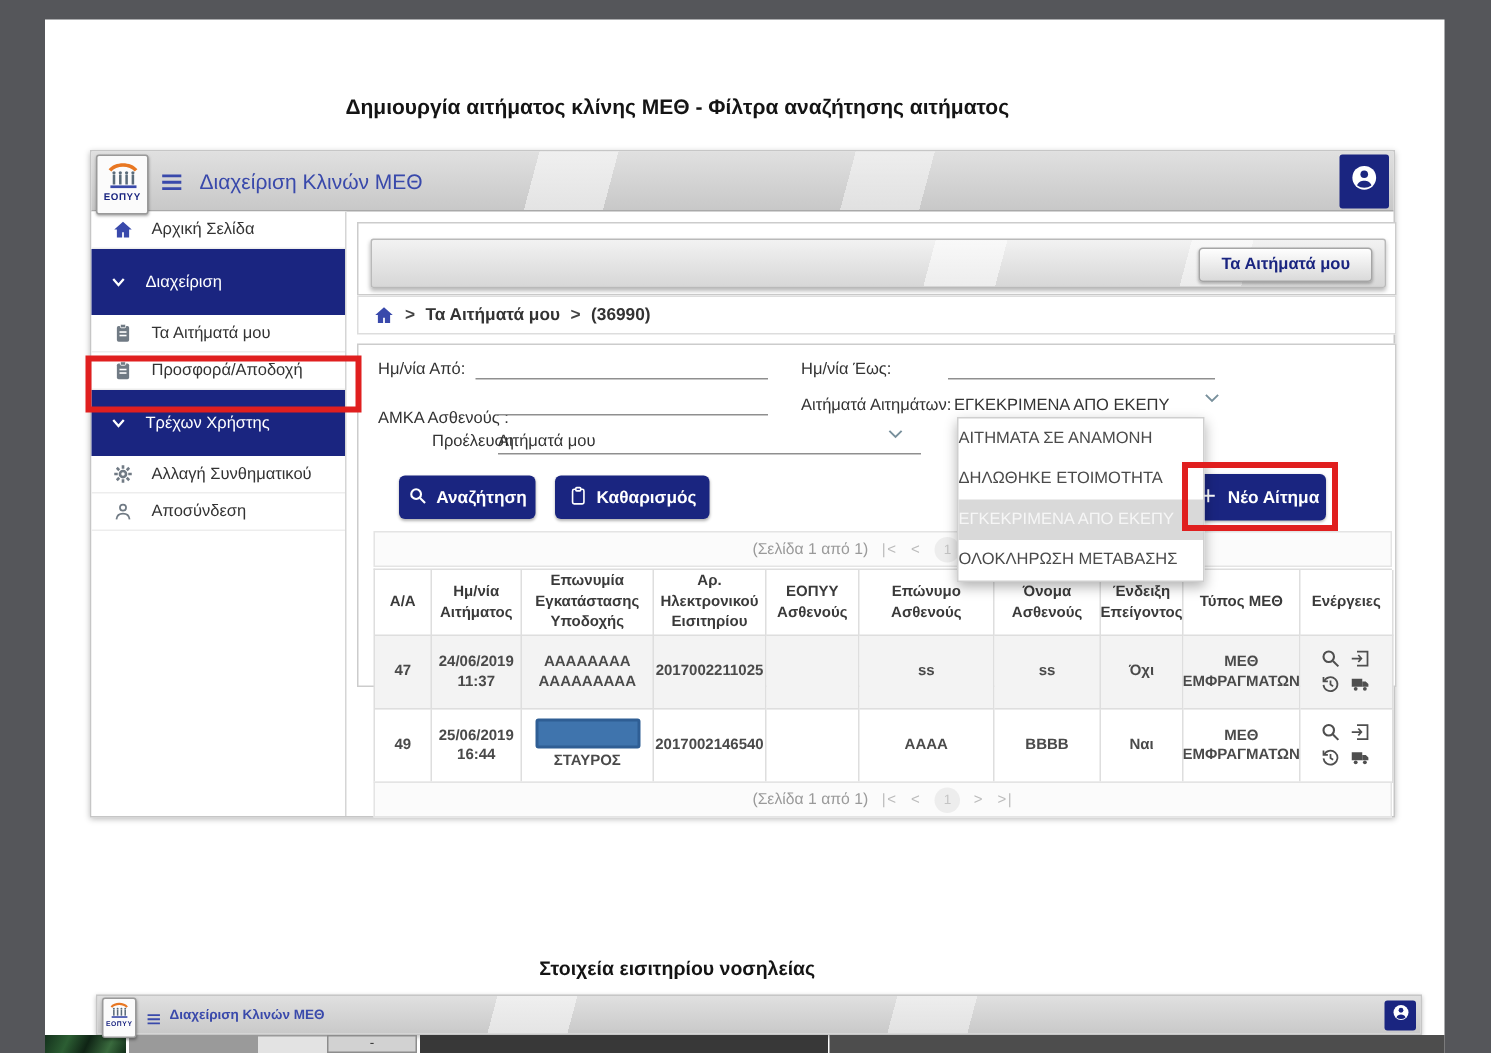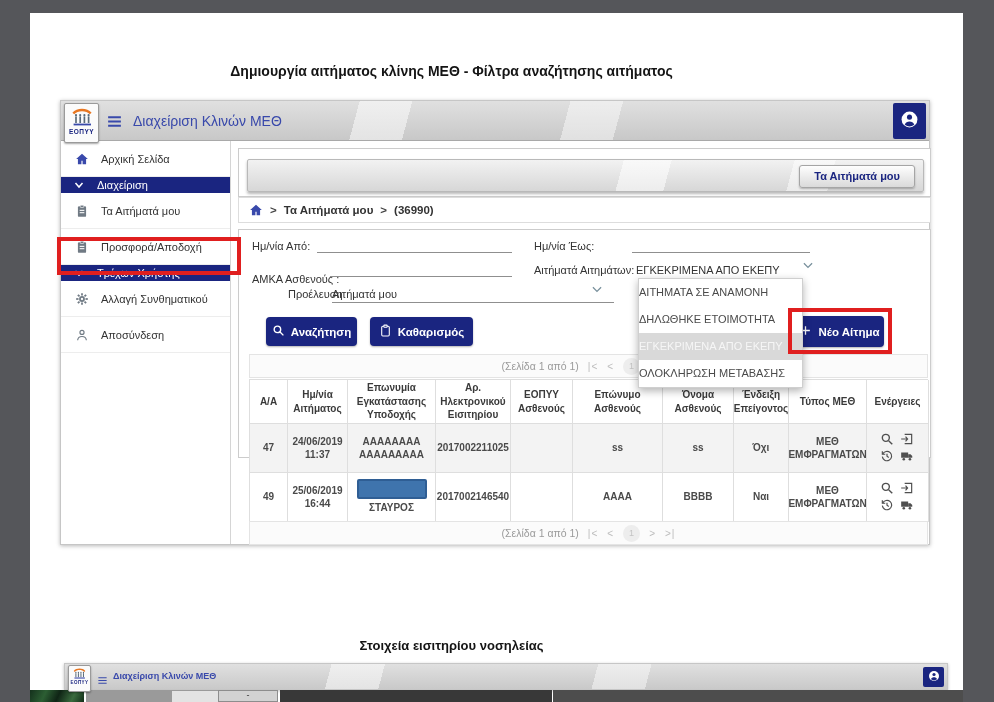--- a/index.html
+++ b/index.html
@@ -23,25 +23,25 @@
   .logo-box svg { width:24px; height:22px; display:block; }
   .logo-text { font-size:6.5px; font-weight:bold; color:#1a2580; letter-spacing:.4px; line-height:1; margin-top:1px; }
   .burger { position:absolute; left:45px; top:12px; width:17px; height:17px; color:#3949ab; cursor:pointer; }
   .burger svg { width:100%; height:100%; }
   .app-title { position:absolute; left:72px; top:0; height:40px; line-height:40px; font-size:14px; color:#3949ab; }
   .user-btn { position:absolute; right:3px; top:2px; width:33px; height:36px; background:#1a2580; border-radius:2px; display:flex; align-items:center; justify-content:center; }
   .user-btn svg { width:19px; height:19px; }
 
   
   .sidebar { position:absolute; left:0; top:40px; width:170px; bottom:0; background:#fff; border-right:1px solid #d5d5d5; }
-  .side-item { position:relative; height:36px; display:flex; align-items:center; font-size:11px; color:#333; border-bottom:1px solid #ededed; cursor:pointer; }
+  .side-item { position:relative; height:25px; display:flex; align-items:center; font-size:11px; color:#333; border-bottom:1px solid #ededed; cursor:pointer; }
   .side-item .ic { width:14px; height:14px; margin-left:14px; margin-right:12px; color:#707a84; flex:0 0 auto; }
   .side-item .ic svg { width:14px; height:14px; display:block; }
   .side-item .ic.home { color:#3949ab; }
-  .side-section { height:16px; display:flex; align-items:center; background:#1a2580; color:#fff; font-size:11px; }
+  .side-section { height:44px; display:flex; align-items:center; background:#1a2580; color:#fff; font-size:11px; }
   .side-section .ic { width:12px; height:12px; margin-left:12px; margin-right:12px; color:#fff; }
   .side-section .ic svg { width:12px; height:12px; display:block; }
 
   
   .red-box { position:absolute; border:4px solid #e01f1f; z-index:30; pointer-events:none; }
   .rb-sidebar { left:-4px; top:96px; width:184px; height:38px; }
 
   
   .toolbar-outer { position:absolute; left:177px; top:47px; width:693px; height:49px; border:1px solid #ccc; background:#fff; }
   .toolbar-strip { position:absolute; left:8px; top:10px; width:677px; height:33px; border:1px solid #b9b9b9; border-radius:2px; box-shadow:0 2px 3px rgba(0,0,0,.28);

